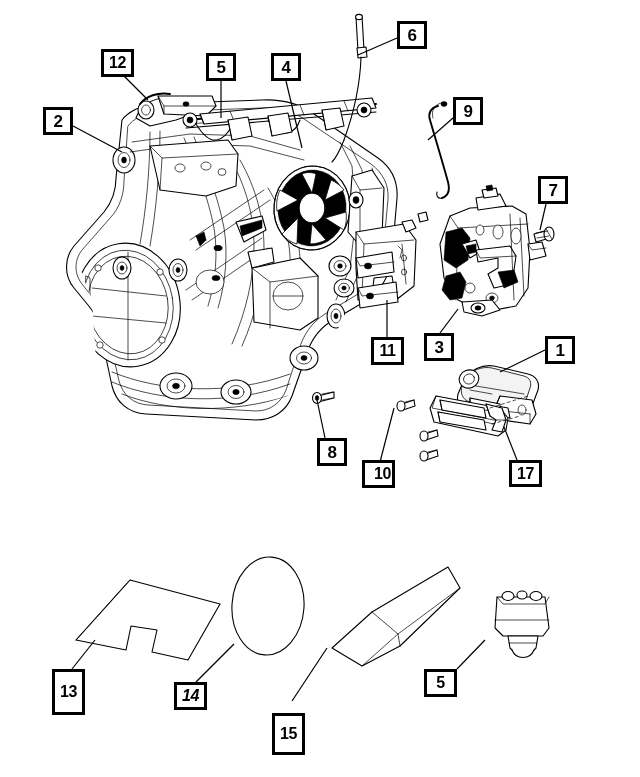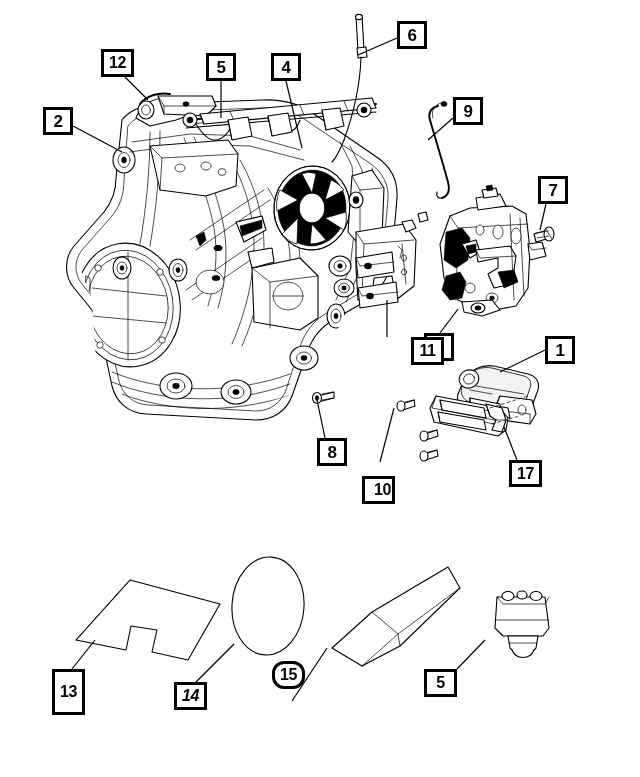--- a/index.html
+++ b/index.html
@@ -511,36 +511,36 @@
       </div>
       <div class="callout" style="left: 538px; top: 176px; width: 30px; height: 28px;">
         <span>7</span>
       </div>
       <div class="callout" style="left: 317px; top: 438px; width: 30px; height: 28px;">
         <span>8</span>
       </div>
       <div class="callout" style="left: 453px; top: 97px; width: 30px; height: 28px;">
         <span>9</span>
       </div>
-      <div class="callout w2" style="left: 362px; top: 476px; width: 33px; height: 28px; padding-left: 8px;">
+      <div class="callout w2" style="left: 362px; top: 460px; width: 33px; height: 28px; padding-left: 8px;">
         <span>10</span>
       </div>
-      <div class="callout w2" style="left: 371px; top: 337px; width: 33px; height: 28px; margin-left: 40px;">
+      <div class="callout w2" style="left: 371px; top: 337px; width: 33px; height: 28px;">
         <span>11</span>
       </div>
       <div class="callout w2" style="left: 85px; top: 49px; width: 33px; height: 28px; margin-left: 16px;">
         <span>12</span>
       </div>
       <div class="callout w2" style="left: 52px; top: 669px; width: 33px; height: 46px;">
         <span>13</span>
       </div>
       <div class="callout w2" style="left: 174px; top: 682px; width: 33px; height: 28px; font-style: italic;">
         <span>14</span>
       </div>
-      <div class="callout w2" style="left: 272px; top: 661px; width: 33px; height: 28px; border-radius: 12px;">
+      <div class="callout w2" style="left: 272px; top: 713px; width: 33px; height: 42px;">
         <span>15</span>
       </div>
       <div class="callout w2" style="left: 424px; top: 669px; width: 33px; height: 28px;">
         <span>5</span>
       </div>
       <div class="callout w2" style="left: 509px; top: 460px; width: 33px; height: 27px;">
         <span>17</span>
       </div>
     </div>
 

